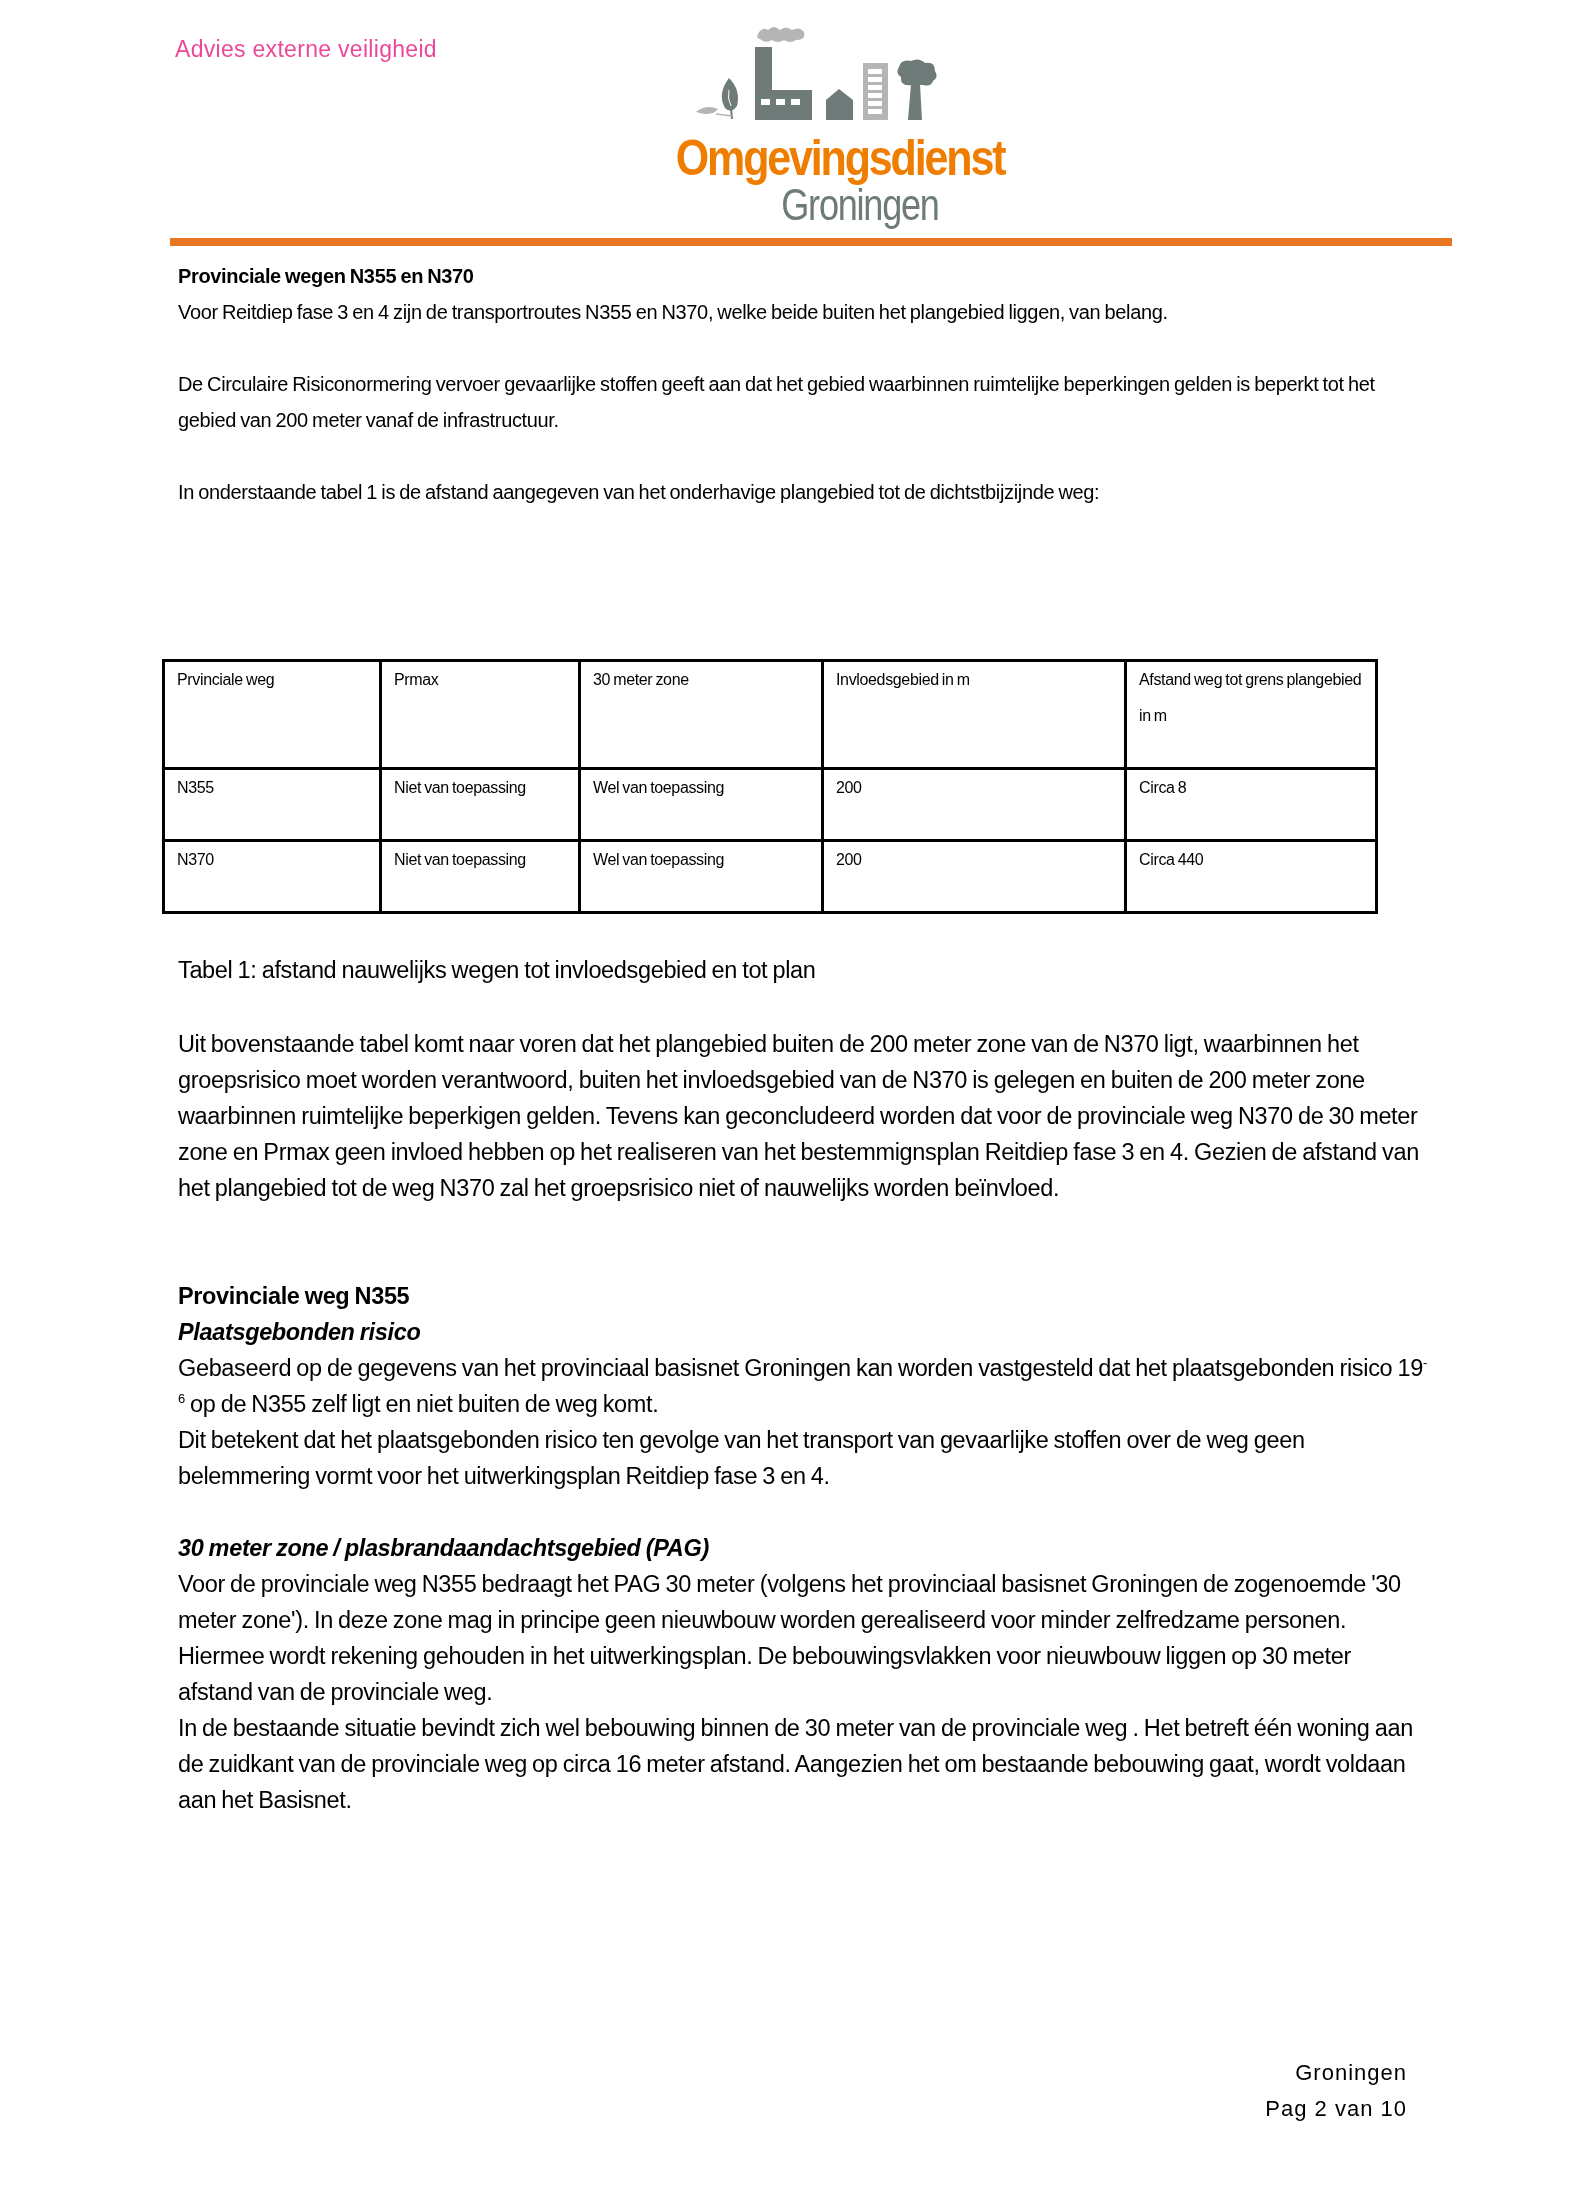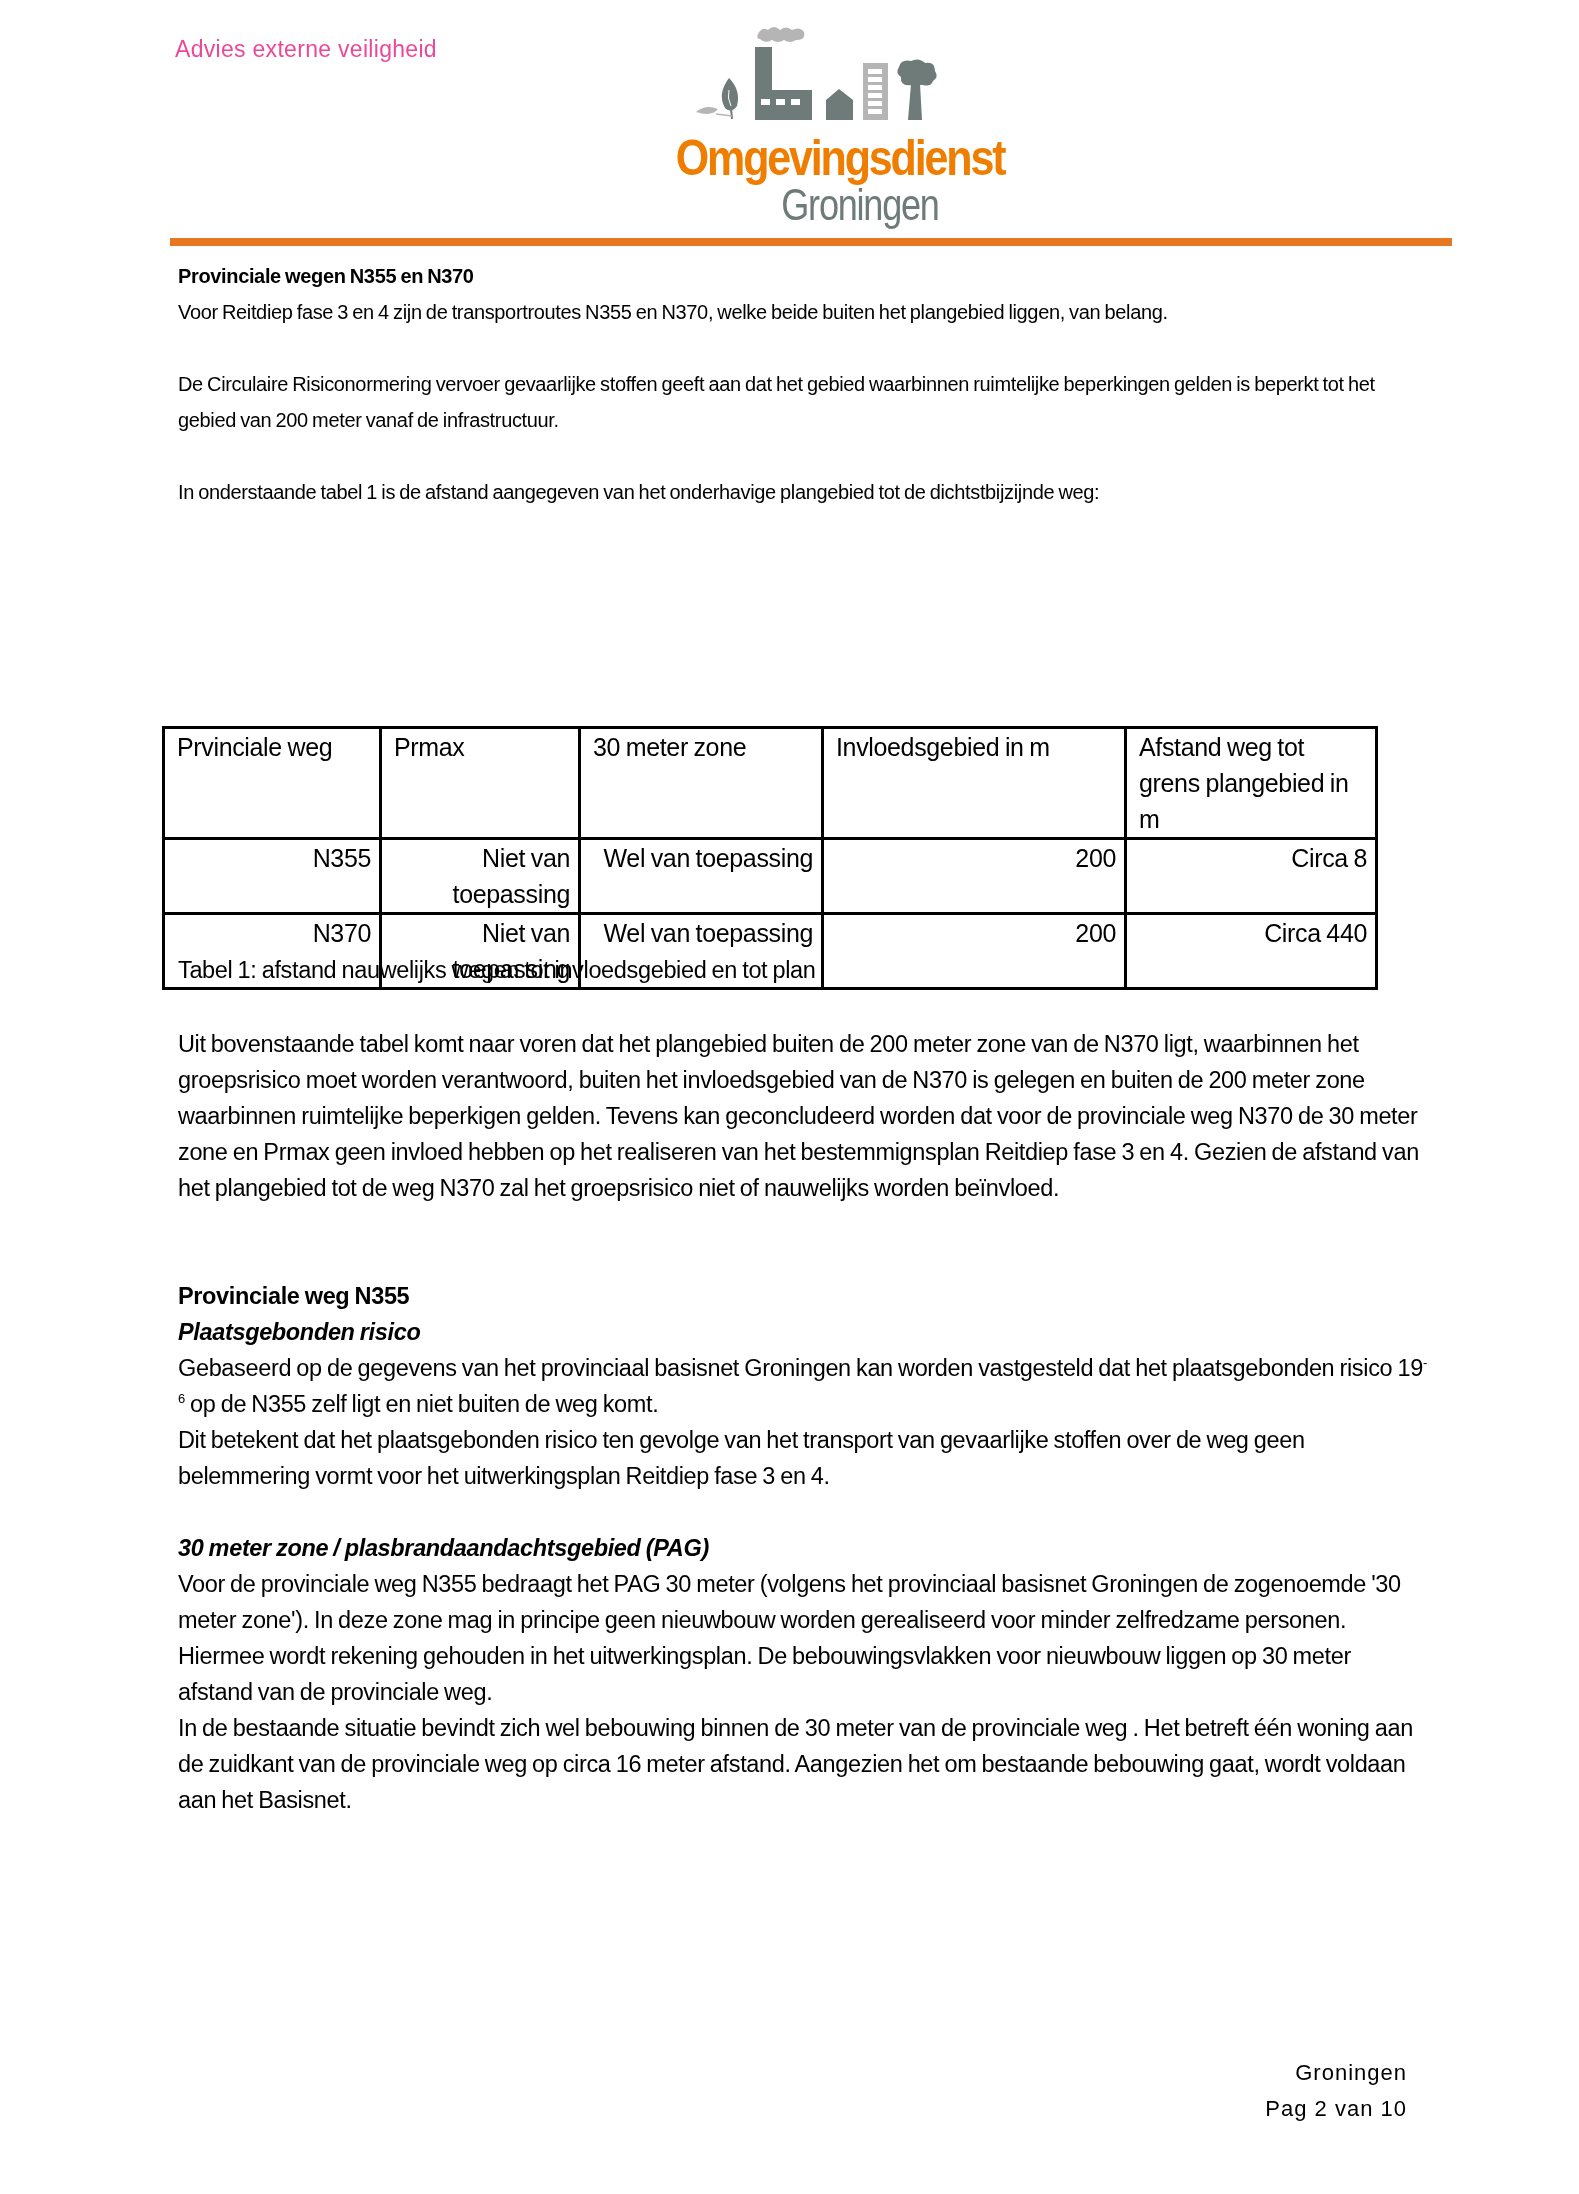--- a/index.html
+++ b/index.html
@@ -18,25 +18,25 @@
   .rule { position: absolute; left: 170px; top: 238px; width: 1282px; height: 8px; background: #E87722; }
 
   .body { position: absolute; left: 178px; top: 258px; width: 1250px; font-size: 20px;
           line-height: 36px; letter-spacing: -0.35px; word-spacing: -1px; }
   .body p { margin: 0; }
   .gap { height: 36px; }
   .h { font-weight: bold; }
   .hi { font-weight: bold; font-style: italic; }
   sup { font-size: 13px; line-height: 0; vertical-align: 9px; }
 
-  table.t { position: absolute; left: 162px; top: 726px; border-collapse: collapse;
-            font-size: 25px; line-height: 36px; letter-spacing: -0.35px; word-spacing: -1px; }
+  table.t { position: absolute; left: 162px; top: 659px; border-collapse: collapse;
+            font-size: 16px; line-height: 36px; letter-spacing: -0.35px; word-spacing: -1px; }
   table.t td { border: 3px solid #000; vertical-align: top; padding: 0 8px 0 12px; }
   table.t tr.head td { height: 105px; }
-  table.t tr.row td { height: 69px; text-align: right; }
+  table.t tr.row td { height: 69px; }
   .caption { position: absolute; left: 178px; top: 952px; font-size: 23.5px; line-height: 36px;
              letter-spacing: -0.35px; word-spacing: -1px; }
   .lower { position: absolute; left: 178px; top: 1026px; width: 1250px; font-size: 23.5px;
            line-height: 36px; letter-spacing: -0.35px; word-spacing: -1px; }
   .lower p { margin: 0; }
 
   .footer { position: absolute; right: 172px; top: 2055px; text-align: right; font-size: 22px;
             line-height: 36px; color: #000; letter-spacing: 1px; }
 </style>
 </head>

